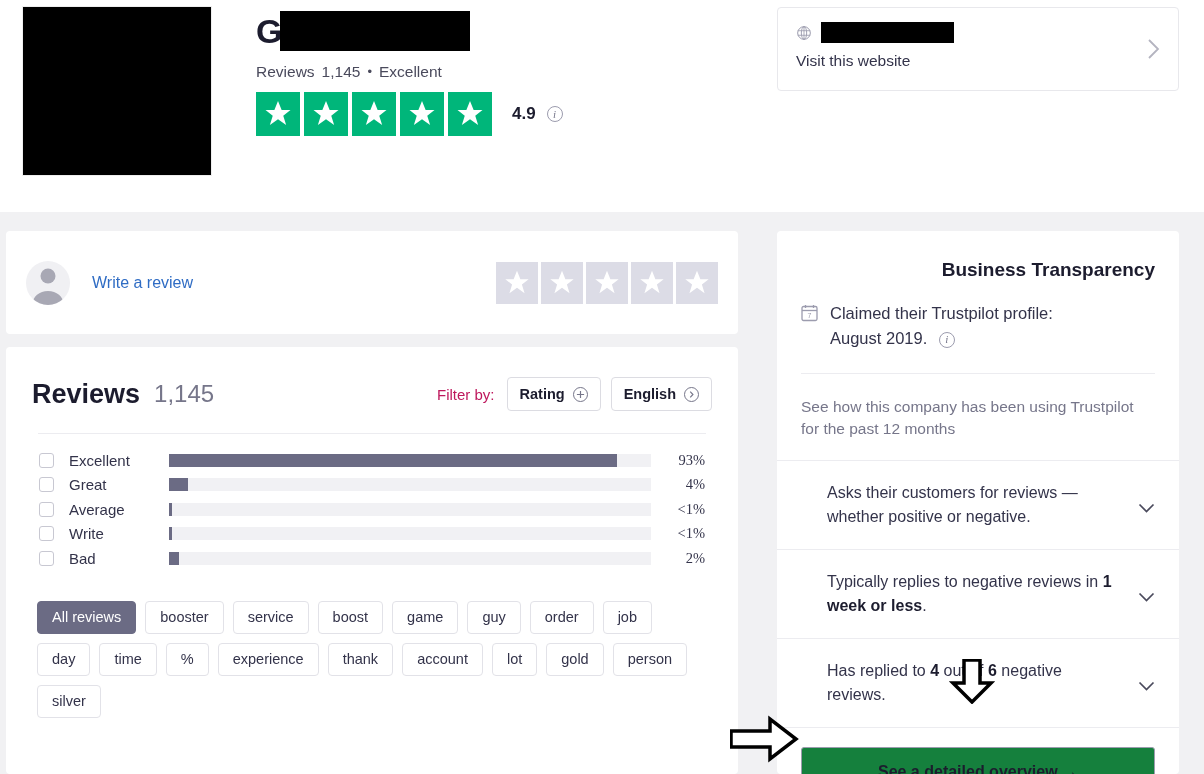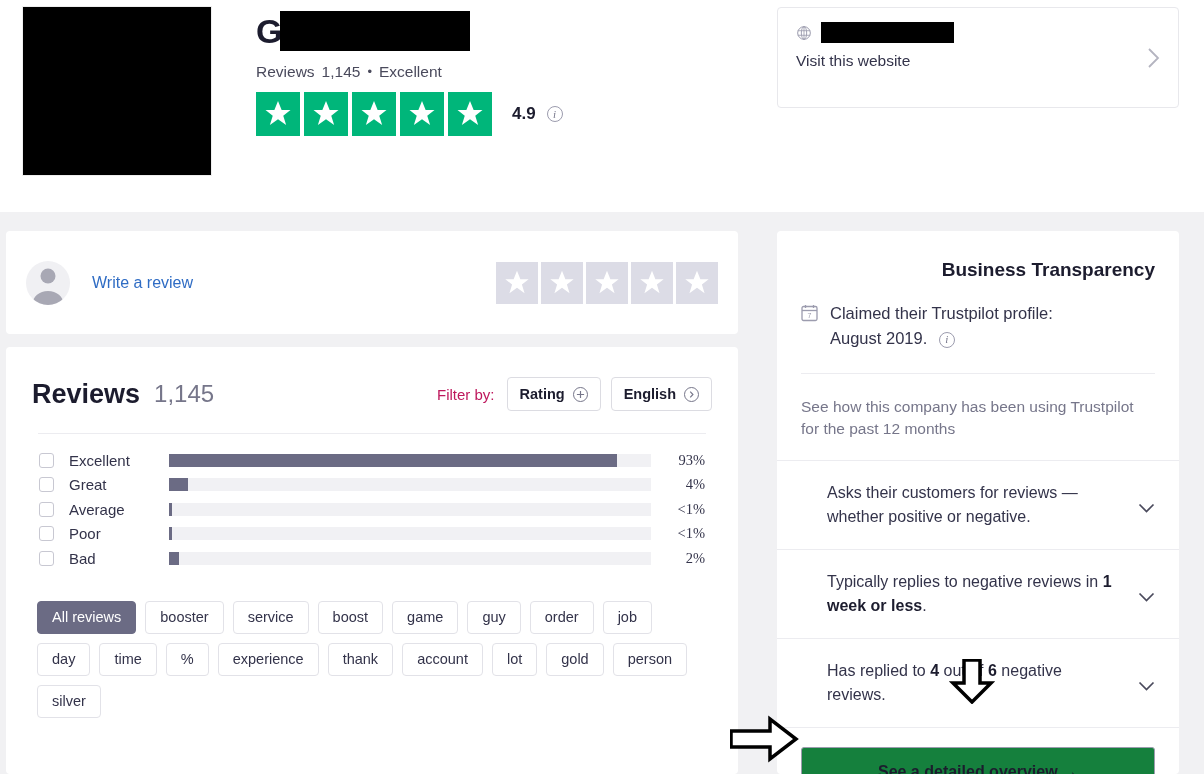--- a/index.html
+++ b/index.html
@@ -53,21 +53,21 @@
   .info-circ {
     display:inline-flex; align-items:center; justify-content:center;
     width:16px; height:16px; border:1.3px solid #9c9cae;
     border-radius:50%; font-size:11px; color:#76768a;
     font-family:"Liberation Serif", serif; font-style:italic;
     margin-left:7px; vertical-align:middle; line-height:1;
   }
 
   
   .visit-card {
-    position:absolute; left:777px; top:7px; width:402px; height:101px;
+    position:absolute; left:777px; top:7px; width:402px; height:84px;
     background:#ffffff; border:1px solid #e8e8ec; border-radius:4px;
     padding:14px 18px;
   }
   .visit-url-row { display:flex; align-items:center; gap:9px; }
   .globe-icon { width:16px; height:16px; flex:none; }
   .redact-url {
     display:inline-block; width:133px; height:21px; background:#000000;
   }
   .visit-label {
     margin-top:8px; font-size:15.5px; color:#33334a; line-height:20px;
@@ -342,21 +342,21 @@
     <div class="dist-row">
       <span class="cb"></span>
       <span class="dist-label">Average</span>
       <span class="bar-track" style="background: rgb(241, 241, 244);">
           <span class="bar-fill" style="width: 0.55%; background: rgb(107, 107, 132);"></span>
         </span>
       <span class="dist-pct">&lt;1%</span>
     </div>
     <div class="dist-row">
       <span class="cb"></span>
-      <span class="dist-label">Poor</span>
+      <span class="dist-label">Write</span>
       <span class="bar-track" style="background: rgb(241, 241, 244);">
           <span class="bar-fill" style="width: 0.55%; background: rgb(107, 107, 132);"></span>
         </span>
       <span class="dist-pct">&lt;1%</span>
     </div>
     <div class="dist-row">
       <span class="cb"></span>
       <span class="dist-label">Bad</span>
       <span class="bar-track" style="background: rgb(241, 241, 244);">
           <span class="bar-fill" style="width: 2%; background: rgb(107, 107, 132);"></span>

